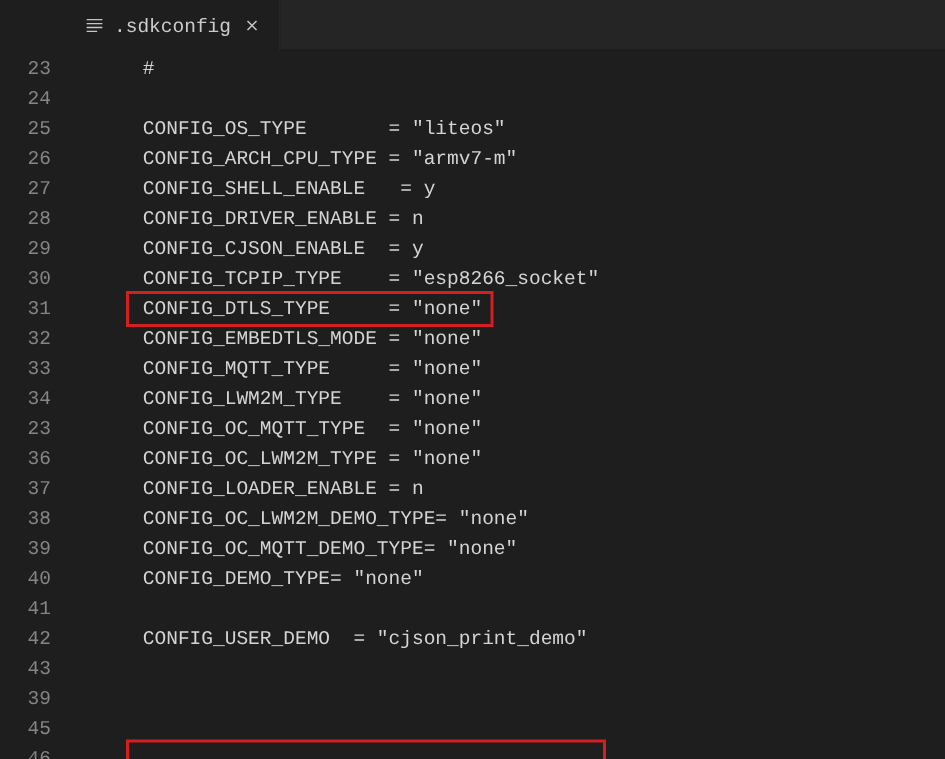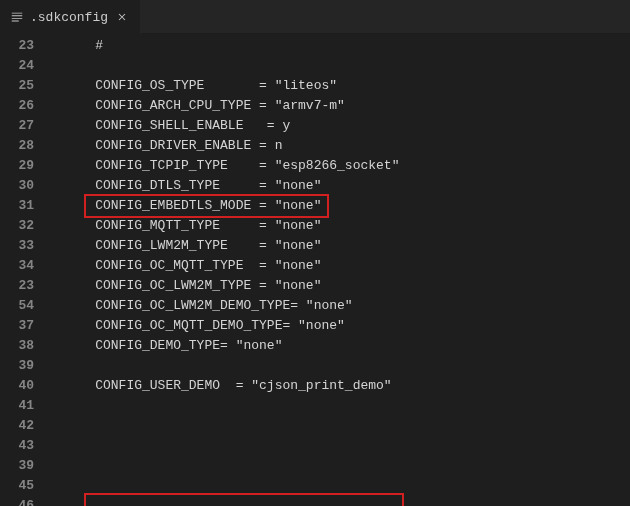--- a/index.html
+++ b/index.html
@@ -10,20 +10,21 @@
     color: #d4d4d4;
     width: 630px;
     height: 506px;
     overflow: hidden;
   }
   .tabbar {
     height: 34px;
     display: flex;
     background: #252526;
     border-bottom: 1px solid #1b1b1b;
+    margin-left: 46px;
   }
   .tab {
     display: flex;
     align-items: center;
     padding: 0 10px;
     background: #1e1e1e;
     color: #cccccc;
     height: 34px;
     gap: 6px;
     border-right: 1px solid #252526;
@@ -53,21 +54,20 @@
   }
   .gutter {
     width: 48px;
     background: #1e1e1e;
     color: #858585;
     text-align: right;
     padding-right: 14px;
     padding-top: 2px;
     user-select: none;
     flex-shrink: 0;
-    font-weight: bold;
   }
   .code {
     flex: 1;
     padding-top: 2px;
     position: relative;
   }
   .line {
     height: 20px;
     line-height: 20px;
     white-space: pre;
@@ -107,46 +107,48 @@
       <div class="line">26</div>
       <div class="line">27</div>
       <div class="line">28</div>
       <div class="line">29</div>
       <div class="line">30</div>
       <div class="line">31</div>
       <div class="line">32</div>
       <div class="line">33</div>
       <div class="line">34</div>
       <div class="line">23</div>
-      <div class="line">54</div>
+      <div class="line">36</div>
       <div class="line">37</div>
       <div class="line">38</div>
       <div class="line">39</div>
       <div class="line">40</div>
       <div class="line">41</div>
       <div class="line">42</div>
       <div class="line">43</div>
       <div class="line">39</div>
       <div class="line">45</div>
       <div class="line">46</div>
     </div>
   <div class="code" id="code">
     <div class="line">    #</div>
     <div class="line"></div>
     <div class="line">    CONFIG_OS_TYPE       = "liteos"</div>
     <div class="line">    CONFIG_ARCH_CPU_TYPE = "armv7-m"</div>
     <div class="line">    CONFIG_SHELL_ENABLE   = y</div>
     <div class="line">    CONFIG_DRIVER_ENABLE = n</div>
+    <div class="line">    CONFIG_CJSON_ENABLE  = y</div>
     <div class="line">    CONFIG_TCPIP_TYPE    = "esp8266_socket"</div>
     <div class="line">    CONFIG_DTLS_TYPE     = "none"</div>
     <div class="line">    CONFIG_EMBEDTLS_MODE = "none"</div>
     <div class="line">    CONFIG_MQTT_TYPE     = "none"</div>
     <div class="line">    CONFIG_LWM2M_TYPE    = "none"</div>
     <div class="line">    CONFIG_OC_MQTT_TYPE  = "none"</div>
     <div class="line">    CONFIG_OC_LWM2M_TYPE = "none"</div>
+    <div class="line">    CONFIG_LOADER_ENABLE = n</div>
     <div class="line">    CONFIG_OC_LWM2M_DEMO_TYPE= "none"</div>
     <div class="line">    CONFIG_OC_MQTT_DEMO_TYPE= "none"</div>
     <div class="line">    CONFIG_DEMO_TYPE= "none"</div>
     <div class="line"></div>
     <div class="line">    CONFIG_USER_DEMO  = "cjson_print_demo"</div>
 
     <div class="hl-box" style="left:36px; top:160px; width:245px; height:24px;"></div>
     <div class="hl-box" style="left:36px; top:459px; width:320px; height:24px;"></div>
   </div>
 </div>

